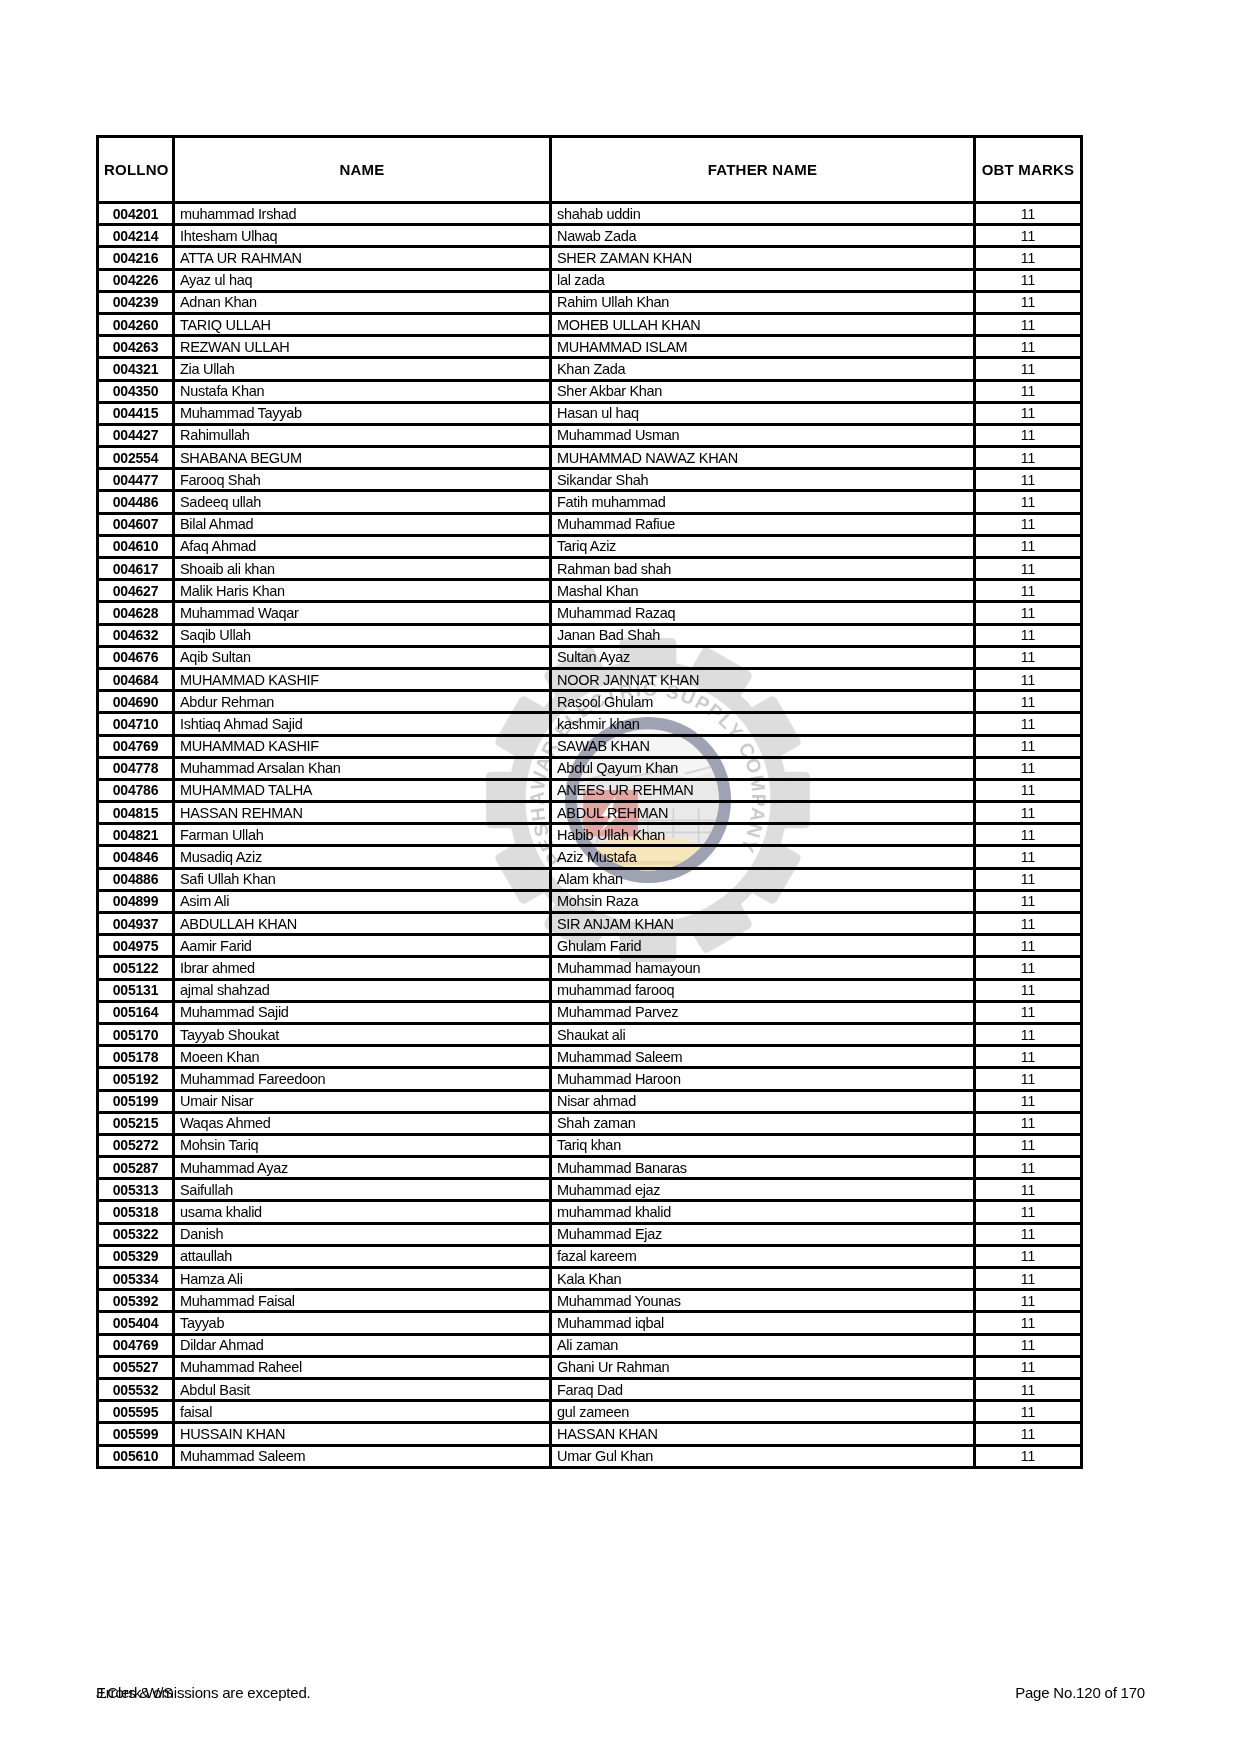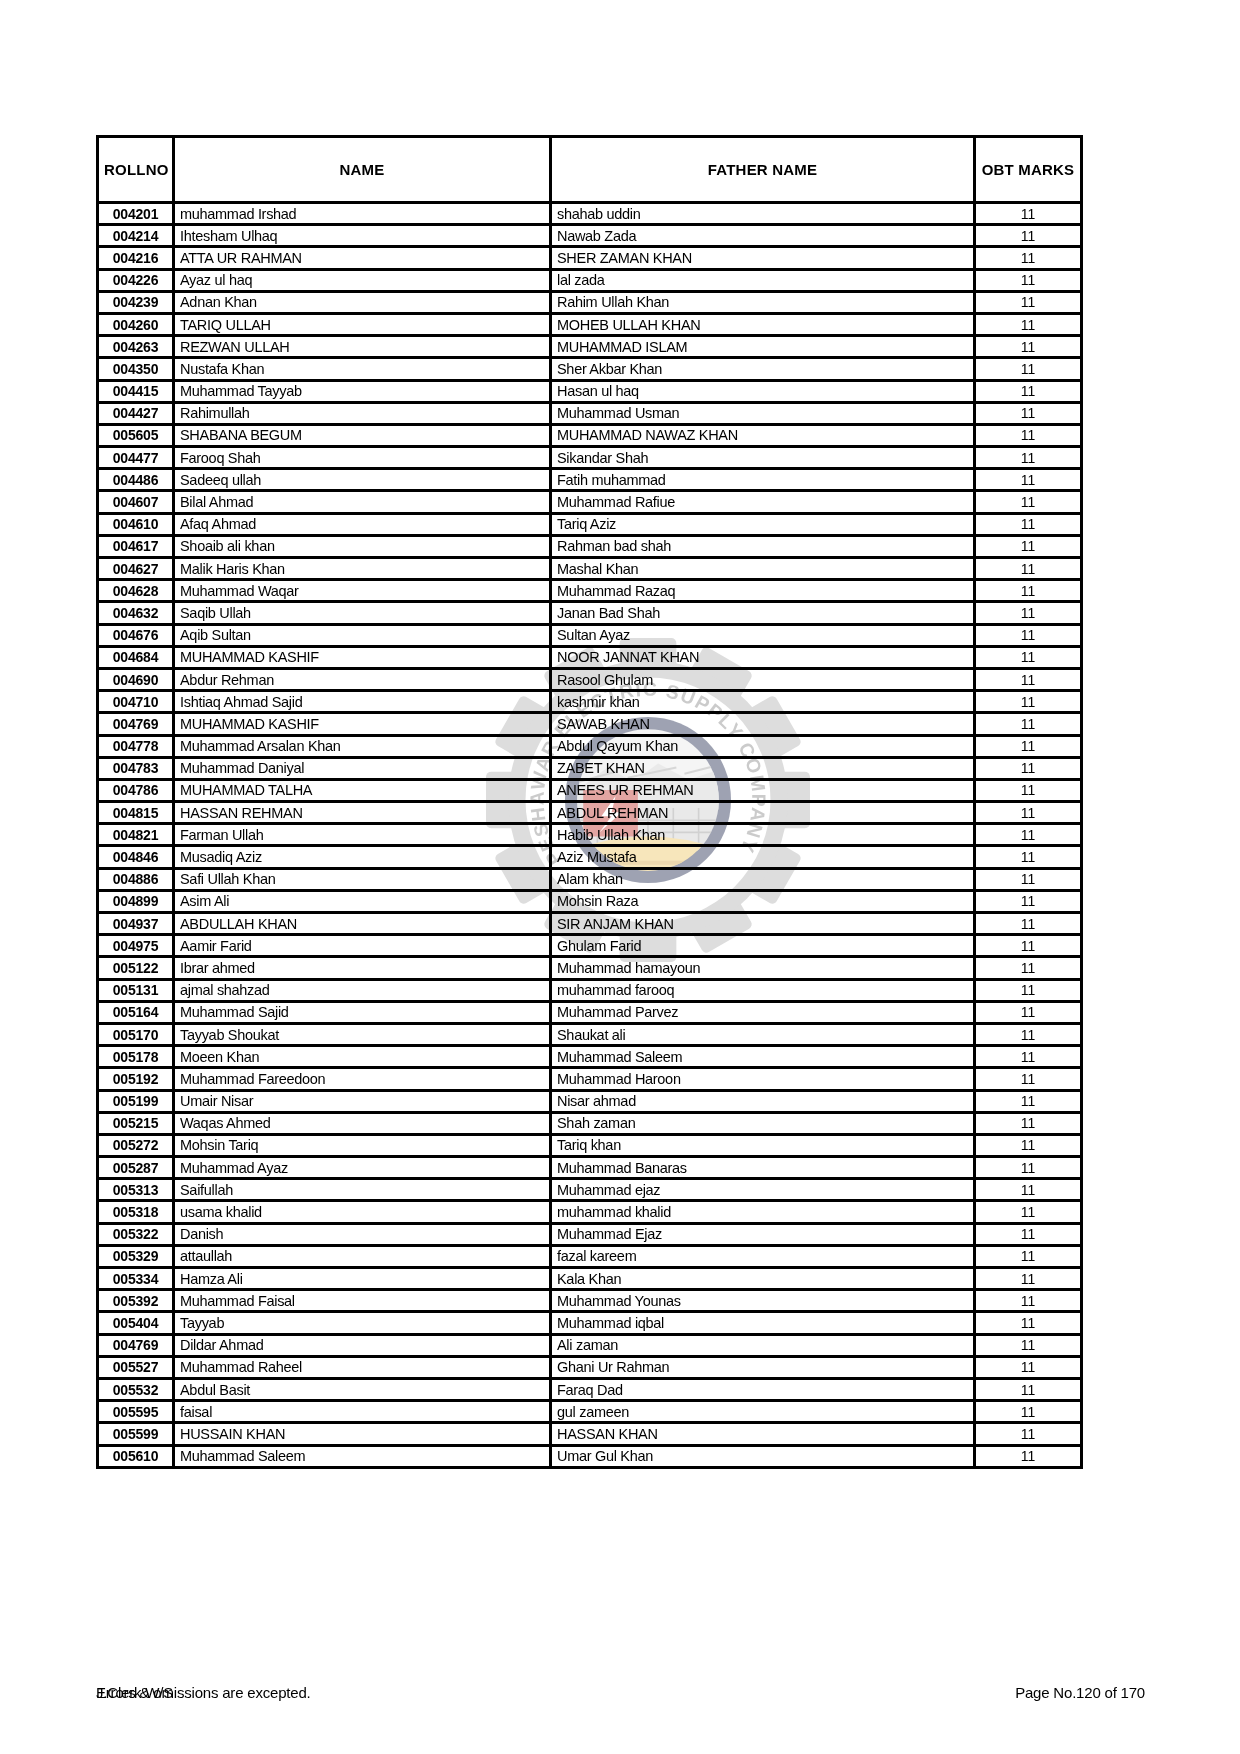--- a/index.html
+++ b/index.html
@@ -144,39 +144,45 @@
         <td class="cell-father">MOHEB ULLAH KHAN</td>
         <td class="cell-marks">11</td>
       </tr>
       <tr>
         <td class="cell-rollno">004263</td>
         <td class="cell-name">REZWAN ULLAH</td>
         <td class="cell-father">MUHAMMAD ISLAM</td>
         <td class="cell-marks">11</td>
       </tr>
       <tr>
+        <td class="cell-rollno">004321</td>
+        <td class="cell-name">Zia Ullah</td>
+        <td class="cell-father">Khan Zada</td>
+        <td class="cell-marks">11</td>
+      </tr>
+      <tr>
         <td class="cell-rollno">004350</td>
         <td class="cell-name">Nustafa Khan</td>
         <td class="cell-father">Sher Akbar Khan</td>
         <td class="cell-marks">11</td>
       </tr>
       <tr>
         <td class="cell-rollno">004415</td>
         <td class="cell-name">Muhammad Tayyab</td>
         <td class="cell-father">Hasan ul haq</td>
         <td class="cell-marks">11</td>
       </tr>
       <tr>
         <td class="cell-rollno">004427</td>
         <td class="cell-name">Rahimullah</td>
         <td class="cell-father">Muhammad Usman</td>
         <td class="cell-marks">11</td>
       </tr>
       <tr>
-        <td class="cell-rollno">005605</td>
+        <td class="cell-rollno">002554</td>
         <td class="cell-name">SHABANA BEGUM</td>
         <td class="cell-father">MUHAMMAD NAWAZ KHAN</td>
         <td class="cell-marks">11</td>
       </tr>
       <tr>
         <td class="cell-rollno">004477</td>
         <td class="cell-name">Farooq Shah</td>
         <td class="cell-father">Sikandar Shah</td>
         <td class="cell-marks">11</td>
       </tr>
@@ -249,26 +255,20 @@
       <tr>
         <td class="cell-rollno">004769</td>
         <td class="cell-name">MUHAMMAD KASHIF</td>
         <td class="cell-father">SAWAB KHAN</td>
         <td class="cell-marks">11</td>
       </tr>
       <tr>
         <td class="cell-rollno">004778</td>
         <td class="cell-name">Muhammad Arsalan Khan</td>
         <td class="cell-father">Abdul Qayum Khan</td>
-        <td class="cell-marks">11</td>
-      </tr>
-      <tr>
-        <td class="cell-rollno">004783</td>
-        <td class="cell-name">Muhammad Daniyal</td>
-        <td class="cell-father">ZABET KHAN</td>
         <td class="cell-marks">11</td>
       </tr>
       <tr>
         <td class="cell-rollno">004786</td>
         <td class="cell-name">MUHAMMAD TALHA</td>
         <td class="cell-father">ANEES UR REHMAN</td>
         <td class="cell-marks">11</td>
       </tr>
       <tr>
         <td class="cell-rollno">004815</td>

